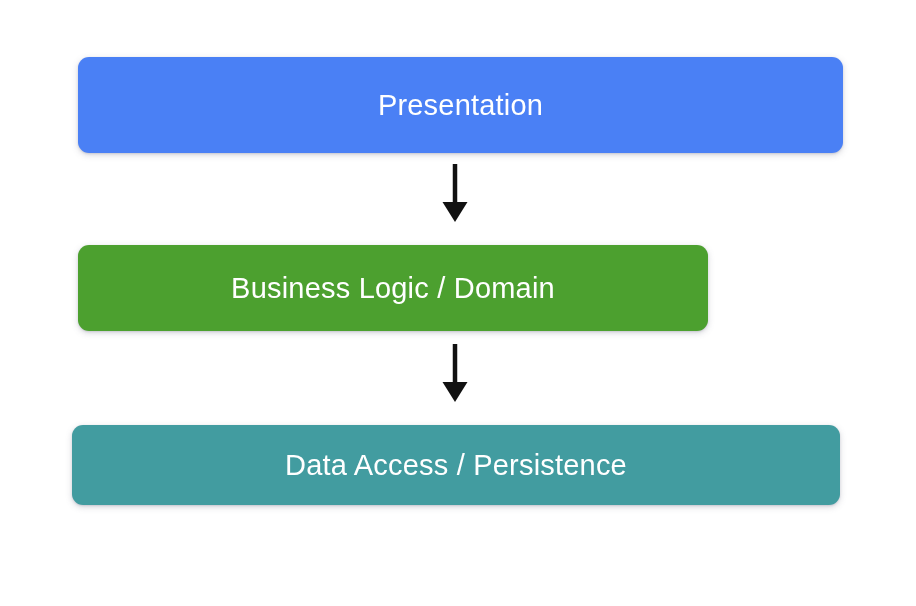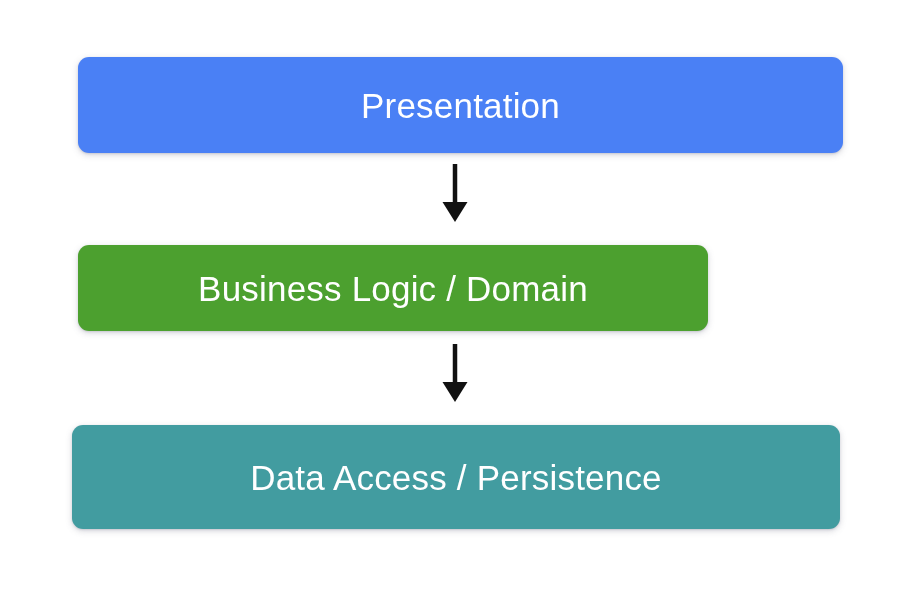--- a/index.html
+++ b/index.html
@@ -25,21 +25,21 @@
     display: flex;
     align-items: center;
     justify-content: center;
     border-radius: 11px;
     box-shadow: 0 2px 6px rgba(120, 120, 140, 0.30),
                 0 1px 2px rgba(120, 120, 140, 0.22);
     box-sizing: border-box;
   }
   .layer-label {
     color: #ffffff;
-    font-size: 35px;
+    font-size: 29px;
     font-weight: 400;
     letter-spacing: 0.2px;
     line-height: 1;
     white-space: nowrap;
     font-family: "Liberation Sans", sans-serif;
   }
 
   
   #box-presentation {
     left: 78px;
@@ -54,21 +54,21 @@
     top: 245px;
     width: 630px;
     height: 86px;
     background: #4ca02f;
   }
   
   #box-data-access {
     left: 72px;
     top: 425px;
     width: 768px;
-    height: 104px;
+    height: 80px;
     background: #429ca0;
   }
 
   .flow-arrow {
     position: absolute;
     left: 425px;
     width: 60px;
     overflow: visible;
   }
   #arrow-presentation-to-business {

